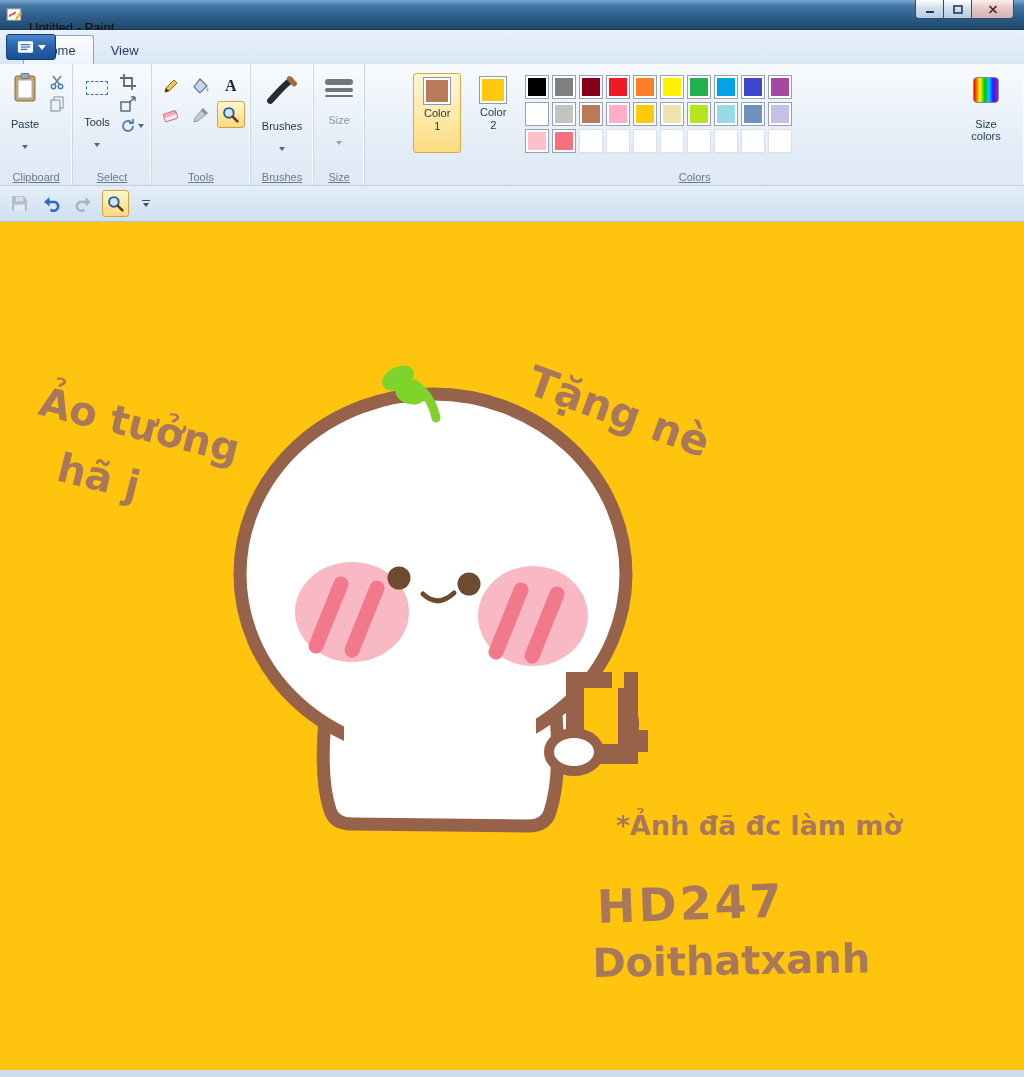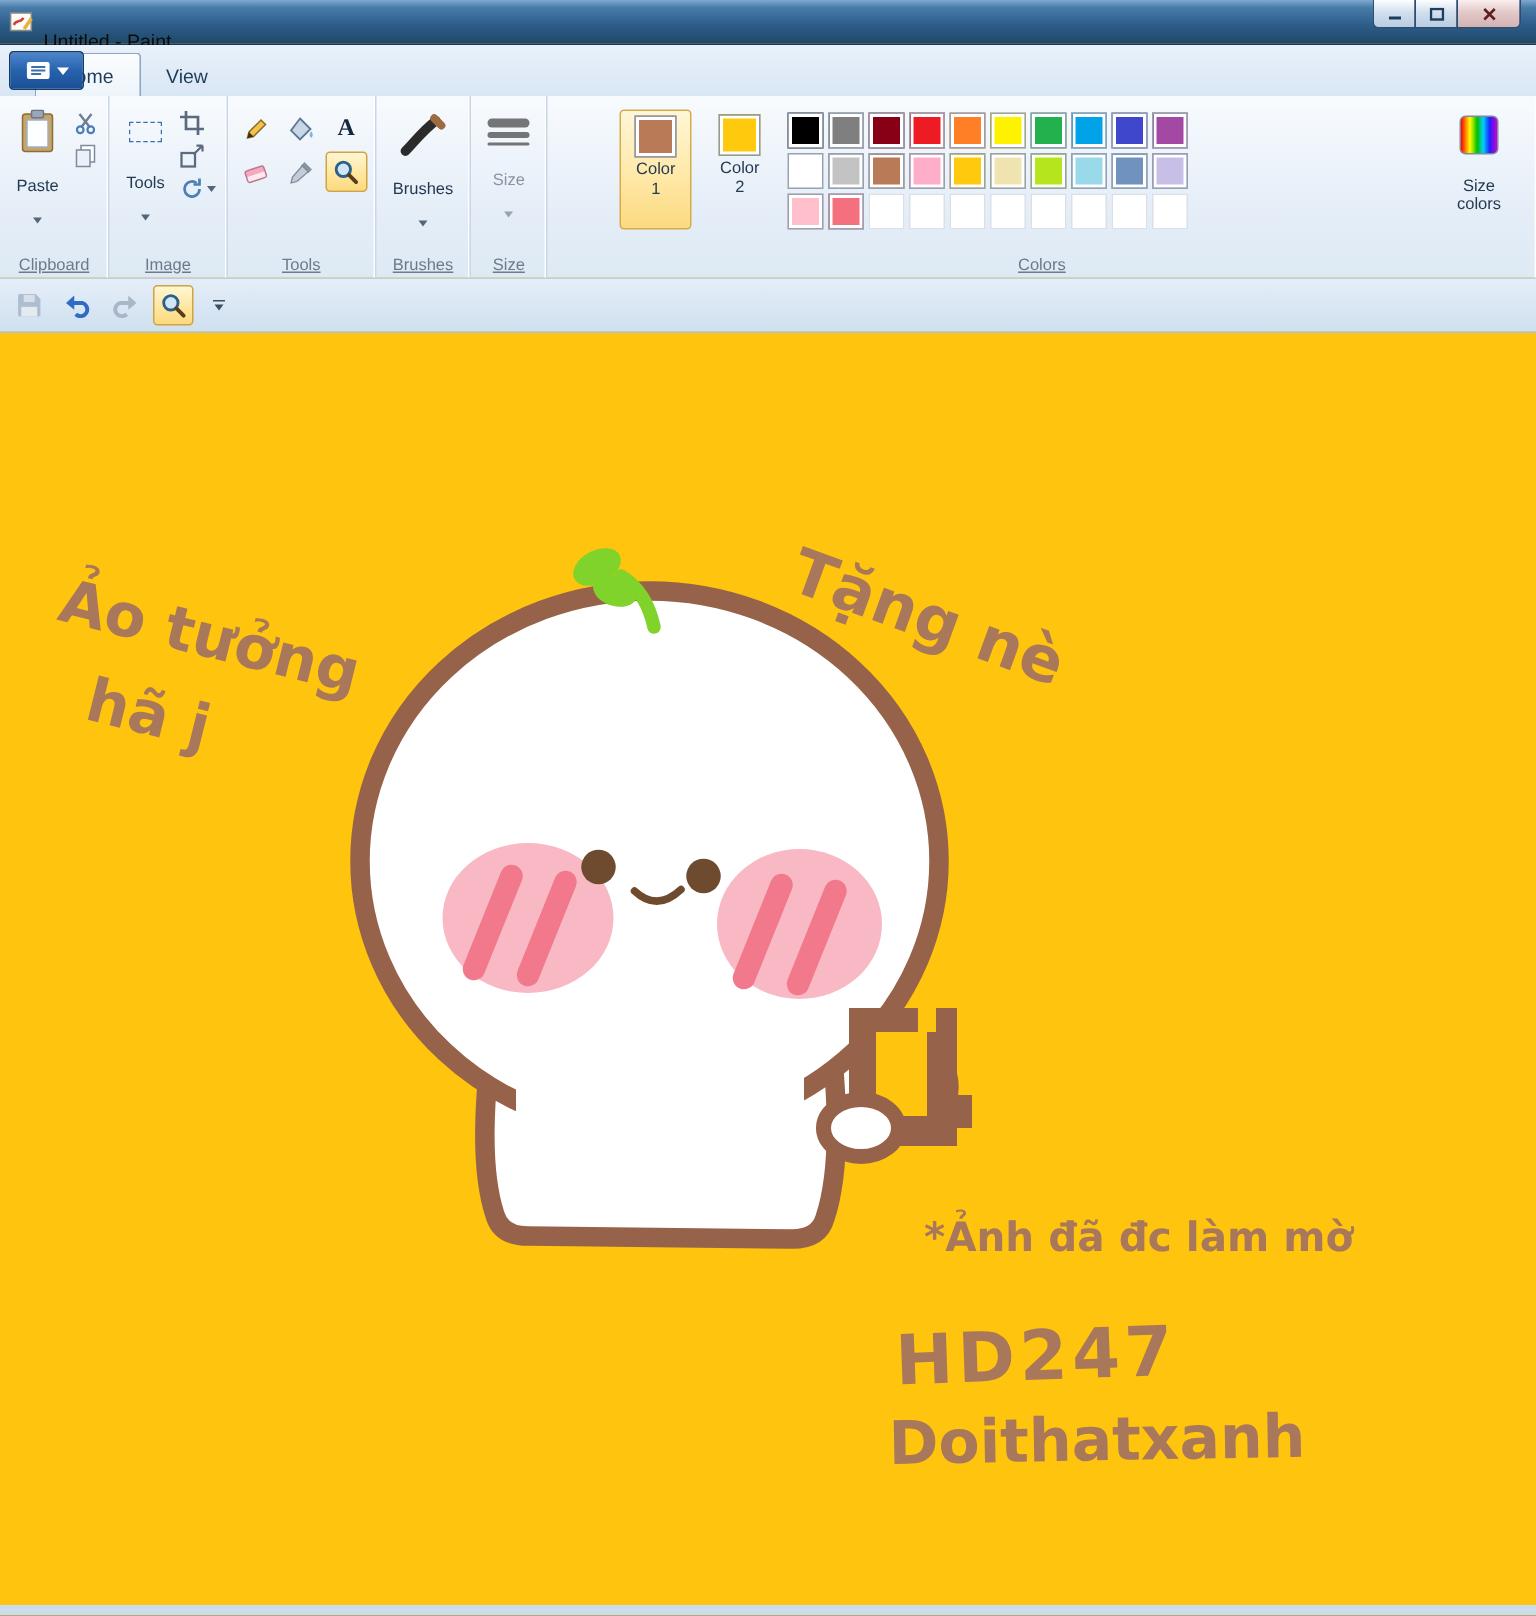--- a/index.html
+++ b/index.html
@@ -222,21 +222,21 @@
           </svg>
         </div>
         <div class="minibtn">
           <svg width="16" height="16" viewBox="0 0 16 16">
             <path d="M13 8 a5 5 0 1 1 -2 -4" fill="none" stroke="#4C7FB5" stroke-width="1.8"></path>
             <path d="M13 1 v4 h-4" fill="none" stroke="#4C7FB5" stroke-width="1.8"></path>
           </svg>
           <span class="caret"></span>
         </div>
       </div>
-      <div class="group-label">Image</div>
+      <div class="group-label">Select</div>
     </div>
 
     <div class="group">
       <div class="tools-grid">
         <div class="tool">
           <svg width="18" height="18" viewBox="0 0 18 18">
             <path d="M3 15 L4 11 L12 3 L15 6 L7 14 Z" fill="#F4C34D" stroke="#8A6A1F"></path>
             <path d="M3 15 L4 11 L7 14 Z" fill="#3E2C12"></path>
           </svg>
         </div>

